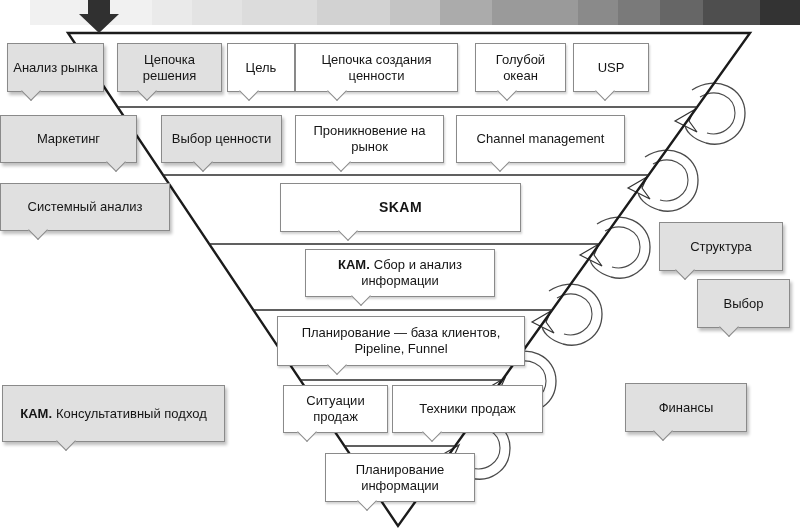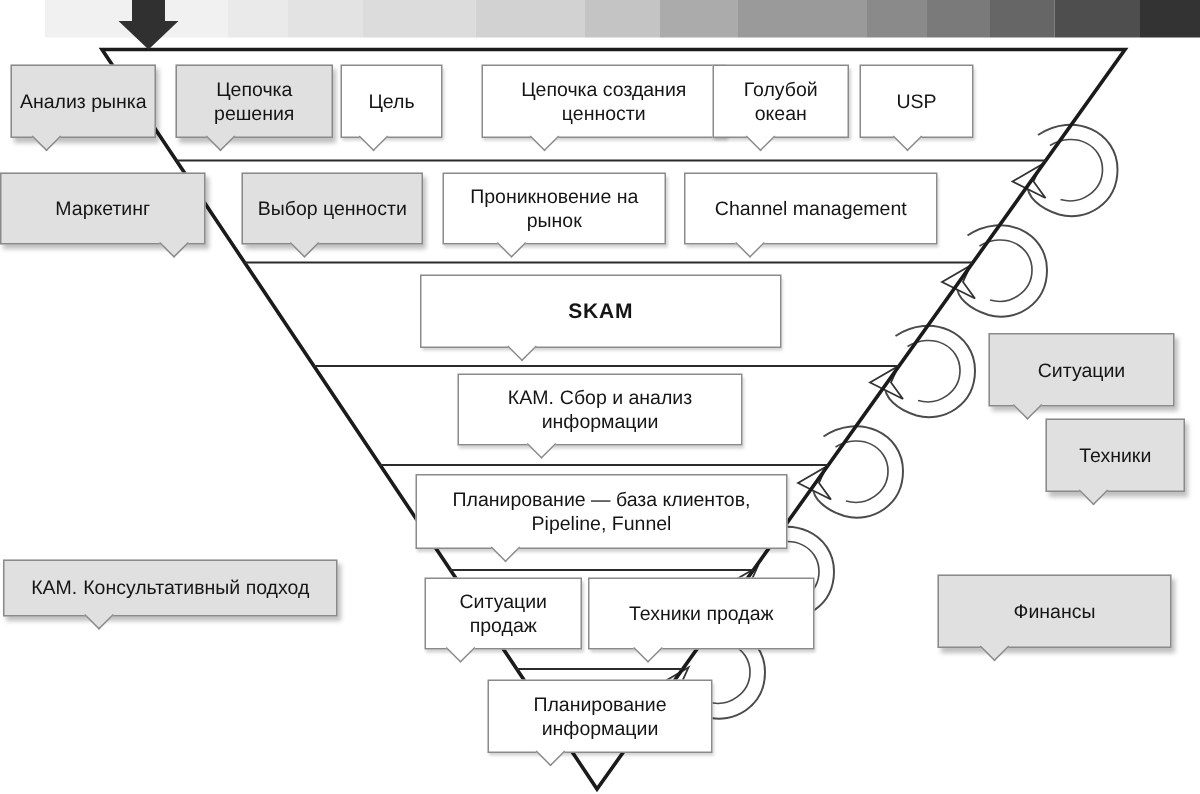--- a/index.html
+++ b/index.html
@@ -19,21 +19,21 @@
     font-size:13px;line-height:1.22;padding:2px 5px;z-index:3;
   }
   .gray{background:#e0e0e0;box-shadow:2px 3px 3px rgba(0,0,0,0.25);}
   .white{background:#ffffff;box-shadow:1px 2px 2px rgba(0,0,0,0.18);}
   .tail{
     position:absolute;bottom:-7px;width:13px;height:13px;transform:rotate(45deg);
     border-right:1px solid #8a8a8a;border-bottom:1px solid #8a8a8a;
   }
   .gray>.tail{background:#e0e0e0;}
   .white>.tail{background:#ffffff;}
-  .pfx{font-weight:400;margin-right:4px;}
+  .pfx{font-weight:700;margin-right:4px;}
   .skam .txt{font-weight:700;font-size:14px;letter-spacing:0.5px;text-align:right;}
 </style>
 </head>
 <body>
 
 <div id="stage">
 
   <div id="gradient-bar">
       <div class="gstep" style="width: 122px; background: rgb(241, 241, 241);"></div>
       <div class="gstep" style="width: 40px; background: rgb(234, 234, 234);"></div>
@@ -85,21 +85,21 @@
     <span class="tail" style="left:16px"></span>
   </div>
   <div class="bx gray" style="left:117px;top:43px;width:105px;height:49px">
     <span class="txt">Цепочка решения</span>
     <span class="tail" style="left:22px"></span>
   </div>
   <div class="bx white" style="left:227px;top:43px;width:68px;height:49px">
     <span class="txt">Цель</span>
     <span class="tail" style="left:14px"></span>
   </div>
-  <div class="bx white" style="left:321px;top:43px;width:163px;height:49px">
+  <div class="bx white" style="left:295px;top:43px;width:163px;height:49px">
     <span class="txt">Цепочка создания ценности</span>
     <span class="tail" style="left:34px"></span>
   </div>
   <div class="bx white" style="left:475px;top:43px;width:91px;height:49px">
     <span class="txt">Голубой океан</span>
     <span class="tail" style="left:24px"></span>
   </div>
   <div class="bx white" style="left:573px;top:43px;width:76px;height:49px">
     <span class="txt">USP</span>
     <span class="tail" style="left:24px"></span>
@@ -115,57 +115,61 @@
   </div>
   <div class="bx white" style="left:295px;top:115px;width:149px;height:48px">
     <span class="txt">Проникновение на рынок</span>
     <span class="tail" style="left:38px"></span>
   </div>
   <div class="bx white" style="left:456px;top:115px;width:169px;height:48px">
     <span class="txt">Channel management</span>
     <span class="tail" style="left:36px"></span>
   </div>
 
+  <div class="bx gray" style="left:0px;top:183px;width:170px;height:48px">
+    <span class="txt">Системный анализ</span>
+    <span class="tail" style="left:30px"></span>
+  </div>
   <div class="bx white skam" style="left:280px;top:183px;width:241px;height:49px">
     <span class="txt">SKAM</span>
     <span class="tail" style="left:60px"></span>
   </div>
 
   <div class="bx white" style="left:305px;top:249px;width:190px;height:48px">
     <span class="txt"><b class="pfx">КАМ.</b><span>Сбор и анализ информации</span></span>
     <span class="tail" style="left:48px"></span>
   </div>
 
   <div class="bx gray" style="left:659px;top:222px;width:124px;height:49px">
-    <span class="txt">Ситуации</span>
+    <span class="txt">Структура</span>
     <span class="tail" style="left:18px"></span>
   </div>
   <div class="bx gray" style="left:697px;top:279px;width:93px;height:49px">
-    <span class="txt">Техники</span>
+    <span class="txt">Выбор</span>
     <span class="tail" style="left:24px"></span>
   </div>
 
   <div class="bx white" style="left:277px;top:316px;width:248px;height:50px">
     <span class="txt">Планирование — база клиентов, Pipeline, Funnel</span>
     <span class="tail" style="left:52px"></span>
   </div>
 
-  <div class="bx gray" style="left:2px;top:373px;width:223px;height:38px">
+  <div class="bx gray" style="left:2px;top:385px;width:223px;height:57px">
     <span class="txt"><b class="pfx">КАМ.</b><span>Консультативный подход</span></span>
     <span class="tail" style="left:56px"></span>
   </div>
   <div class="bx white" style="left:283px;top:385px;width:105px;height:48px">
     <span class="txt">Ситуации продаж</span>
     <span class="tail" style="left:16px"></span>
   </div>
   <div class="bx white" style="left:392px;top:385px;width:151px;height:48px">
     <span class="txt">Техники продаж</span>
     <span class="tail" style="left:32px"></span>
   </div>
-  <div class="bx gray" style="left:625px;top:383px;width:156px;height:49px">
+  <div class="bx gray" style="left:625px;top:383px;width:122px;height:49px">
     <span class="txt">Финансы</span>
     <span class="tail" style="left:30px"></span>
   </div>
 
   <div class="bx white" style="left:325px;top:453px;width:150px;height:49px">
     <span class="txt">Планирование информации</span>
     <span class="tail" style="left:34px"></span>
   </div>
 
 </div>

